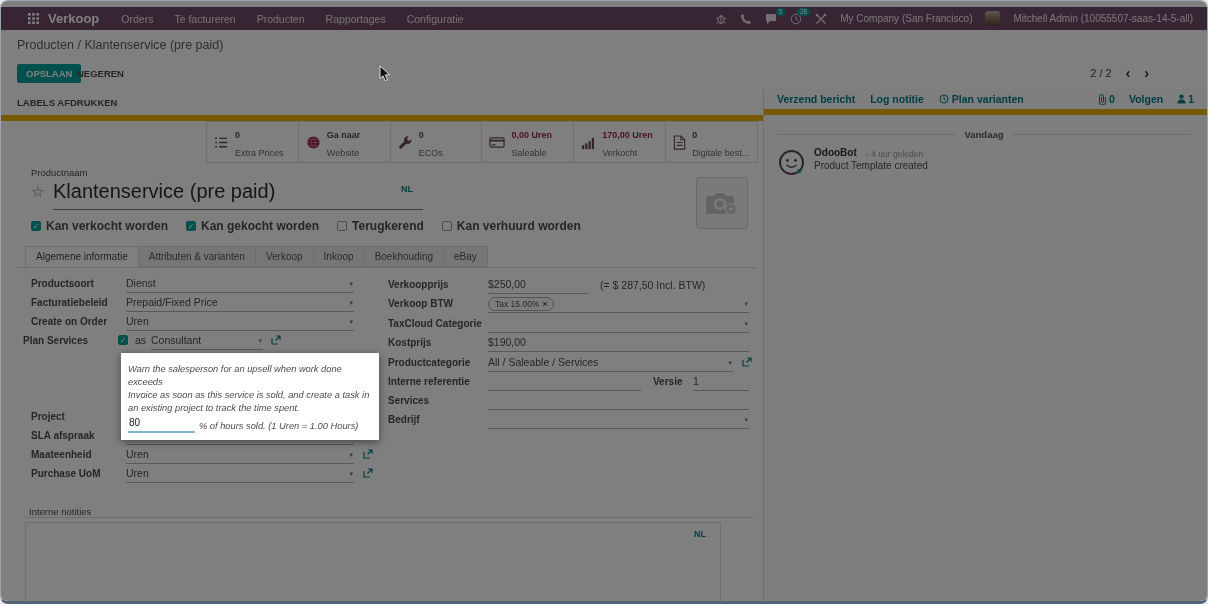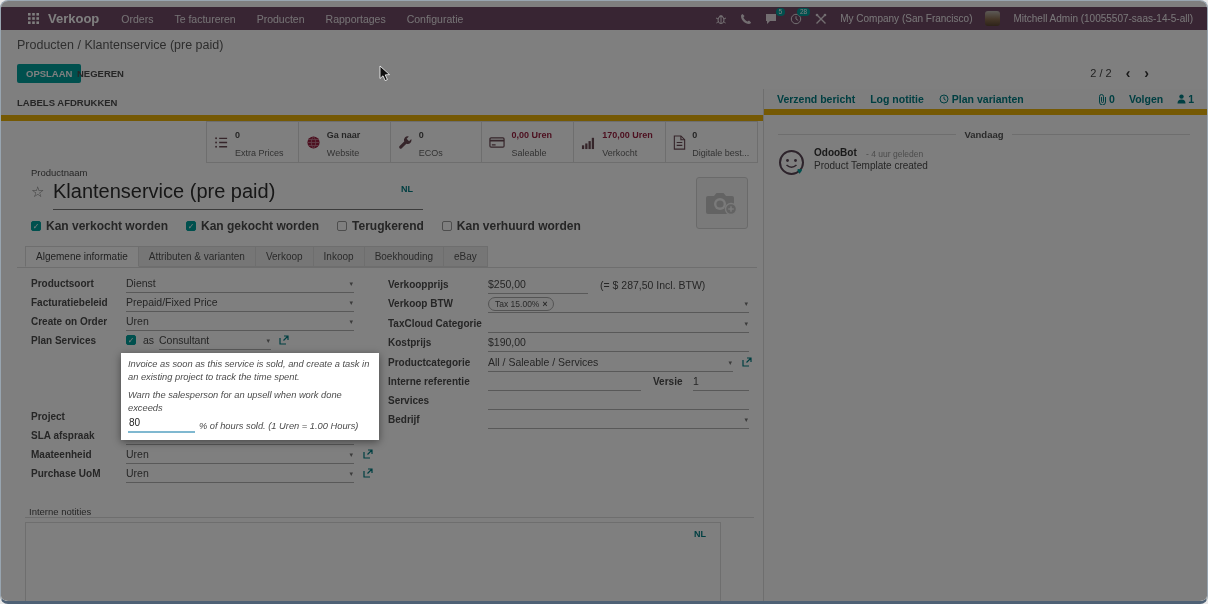--- a/index.html
+++ b/index.html
@@ -267,21 +267,21 @@
       <span class="fctl" style="left:95px;width:228px;"><span>Dienst</span><span class="caret">▾</span></span>
     </div>
     <div class="frow" style="left:30px;top:207px;width:330px;">
       <span class="flabel">Facturatiebeleid</span>
       <span class="fctl" style="left:95px;width:228px;"><span>Prepaid/Fixed Price</span><span class="caret">▾</span></span>
     </div>
     <div class="frow" style="left:30px;top:226px;width:330px;">
       <span class="flabel">Create on Order</span>
       <span class="fctl" style="left:95px;width:228px;"><span>Uren</span><span class="caret">▾</span></span>
     </div>
-    <div class="frow" style="left:30px;top:245px;width:340px;">
+    <div class="frow" style="left:22px;top:245px;width:340px;">
       <span class="flabel">Plan Services</span>
       <span class="cb on" style="position:absolute;left:95px;top:1px;">✓</span>
       <span class="fctl noline" style="left:112px;">as</span>
       <span class="fctl" style="left:128px;width:112px;"><span>Consultant</span><span class="caret">▾</span></span>
       <span class="ext" style="left:248px;">
           <svg width="10" height="10" viewBox="0 0 10 10" fill="none" stroke="#017E84" stroke-width="1.2">
             <path d="M1 3 V9 H7 M5 1 H9 V5 M9 1 L4.5 5.5"></path>
           </svg>
         </span>
     </div>
@@ -406,22 +406,22 @@
       </svg>
       <span class="msg-author" style="position:absolute;left:36px;top:0;">OdooBot</span>
       <span class="msg-time" style="position:absolute;left:84px;top:2px;white-space:nowrap;">- 4 uur geleden</span>
       <span class="msg-body" style="position:absolute;left:36px;top:13px;white-space:nowrap;">Product Template created</span>
     </div>
   </div>
 
   <div class="abs" id="overlay"></div>
 
   <div class="abs" id="tooltip">
+    <div style="margin-top:5px;">Warn the salesperson for an upsell when work done exceeds</div>
     <div>Invoice as soon as this service is sold, and create a task in an existing project to track the time spent.</div>
-    <div style="margin-top:5px;">Warn the salesperson for an upsell when work done exceeds</div>
     <div class="row">
       <span id="upsell-input">80</span>
       <span style="margin-left:4px;">% of hours sold. (1 Uren = 1.00 Hours)</span>
     </div>
   </div>
 
   <div class="abs" id="cursor">
     <svg width="12" height="17" viewBox="0 0 12 17">
         <path d="M1 1 L1 13.5 L4 10.8 L6.2 15.6 L8.4 14.6 L6.2 9.9 L10.5 9.6 Z" fill="#111" stroke="#fff" stroke-width="0.8"></path>
       </svg>

